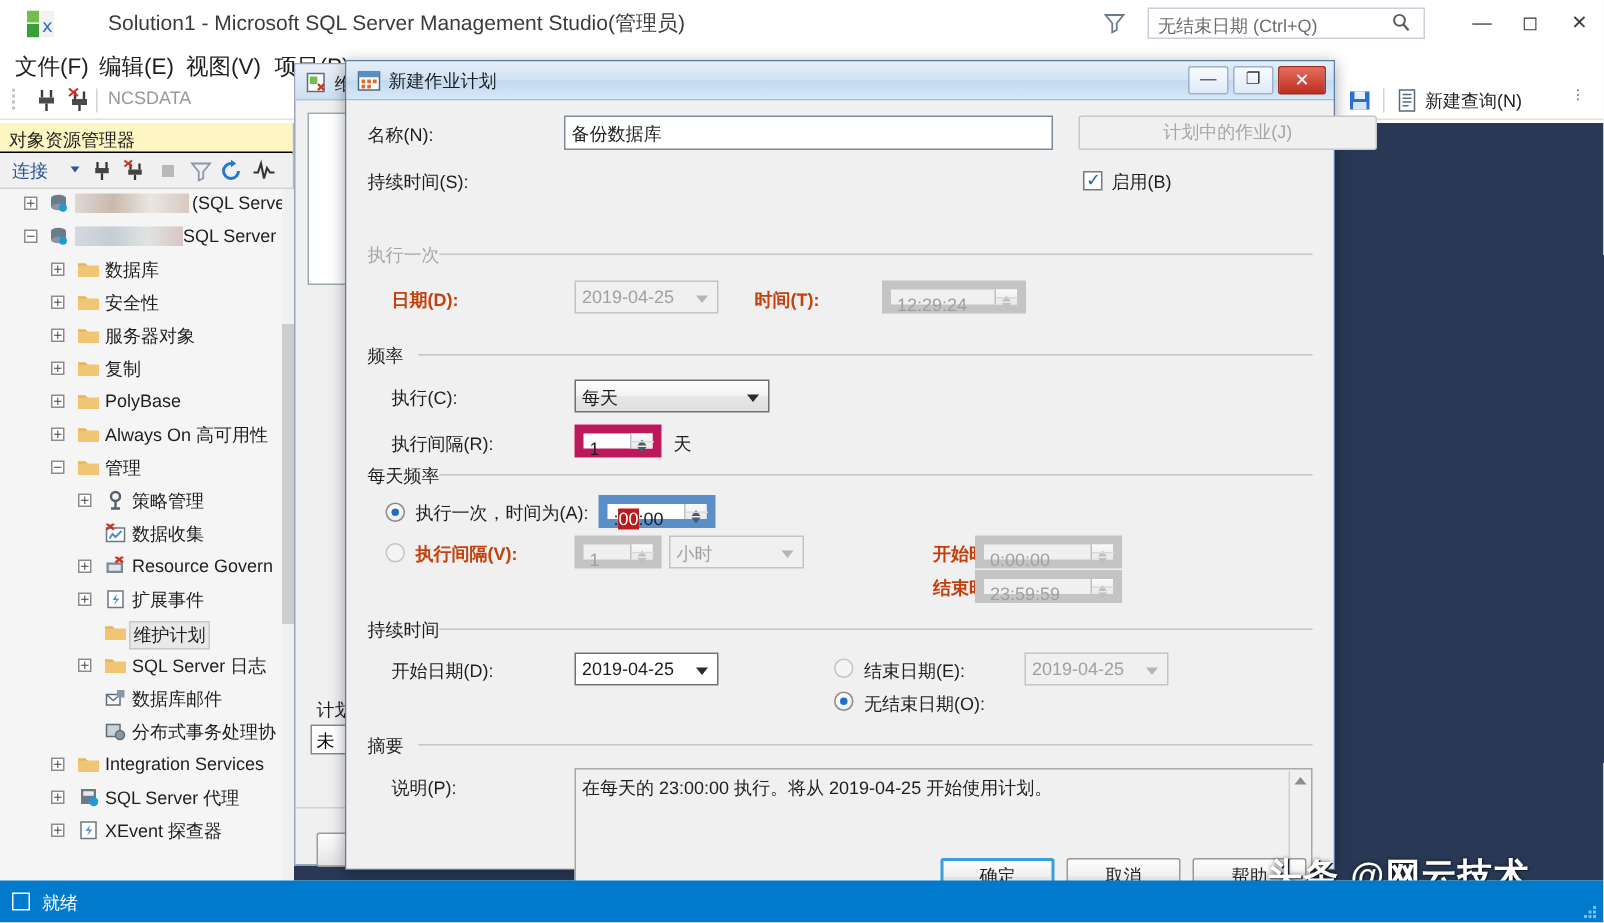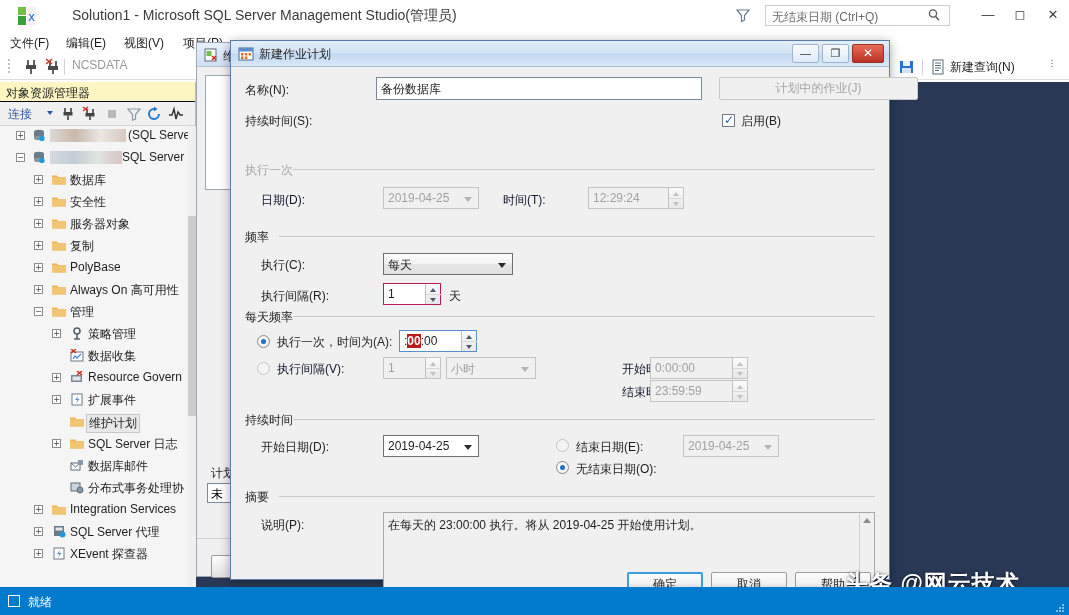--- a/index.html
+++ b/index.html
@@ -40,21 +40,21 @@
   .wbtn.min { left: 975px; }
   .wbtn.max { left: 1007px; }
   .wbtn.close { left: 1040px; }
 
   
   .menubar {
     position: absolute; left: 0; top: 32px; width: 1069px; height: 22px;
     background: #ffffff;
   }
   .menu-item {
-    position: absolute; top: 3px; font-size: 12px; color: #1e1e1e; white-space: nowrap;
+    position: absolute; top: 3px; font-size: 15px; color: #1e1e1e; white-space: nowrap;
   }
 
   
   .toolbar {
     position: absolute; left: 0; top: 54px; width: 1069px; height: 26px;
     background: #ffffff; border-bottom: 1px solid #e0e0e0;
   }
   .tb-grip { position: absolute; left: 8px; top: 5px; width: 4px; height: 16px; }
   .tb-icon { position: absolute; top: 4px; width: 18px; height: 18px; }
   .tb-combo {
@@ -150,21 +150,21 @@
   .dlg-btn.min { left: 561px; }
   .dlg-btn.max { left: 591px; }
   .dlg-btn.cls {
     left: 621px; width: 32px;
     background: linear-gradient(to bottom,#e86b5b,#bb3122);
     border-color: #97301f; color: #fff; font-size: 12px; font-weight: bold;
   }
   .dlg-body { position: absolute; left: 0; top: 26px; width: 658px; height: 512px; background: #f0f0f0; }
 
   .lbl { position: absolute; font-size: 12px; color: #1e1e1e; white-space: nowrap; }
-  .lbl.dis { color: #0f172a; }
+  .lbl.dis { color: #c2410c; font-weight: bold; }
 
   .txtbox {
     position: absolute; background: #fff; border: 1px solid #7a8a99;
     font-size: 12px; color: #1e1e1e; padding: 3px 4px 0 4px; white-space: nowrap; overflow: hidden;
   }
 
   .btn {
     position: absolute; border: 1px solid #9a9a9a; border-radius: 2px;
     background: linear-gradient(to bottom,#fdfdfd 0%,#f0f0f0 48%,#e4e4e4 52%,#dedede 100%);
     font-size: 12px; color: #1e1e1e; text-align: center; white-space: nowrap;
@@ -178,21 +178,21 @@
     padding: 3px 20px 0 4px; white-space: nowrap; overflow: hidden;
   }
   .combo.plain { background: #fff; }
   .combo.dis { background: #f0f0f0; border-color: #c4c4c4; color: #a0a0a0; }
   .combo .carat {
     position: absolute; right: 6px; top: 9px; width: 0; height: 0;
     border-left: 4px solid transparent; border-right: 4px solid transparent; border-top: 5px solid #2a2a2a;
   }
   .combo.dis .carat { border-top-color: #b4b4b4; }
 
-  .spin { position: absolute; background:#fff; border:1px solid #be185d; }
+  .spin { position: absolute; background:#fff; border:6px solid #be185d; }
   .spin.dis { background:#f0f0f0; border-color:#c4c4c4; }
   .spin .sv { position: absolute; left: 4px; top: 3px; font-size: 12px; color: #1e1e1e; white-space: nowrap; }
   .spin.dis .sv { color: #a0a0a0; }
   .spin .sbtns { position: absolute; right: 0; top: 0; width: 15px; height: 100%;
       background: linear-gradient(to bottom,#fafafa,#e8e8e8); border-left: 1px solid #b9c2cb; }
   .spin .sup, .spin .sdn { position: absolute; left: 0; width: 15px; height: 50%; }
   .spin .sdn { top: 50%; border-top: 1px solid #d8d8d8; }
   .arrow-up { position:absolute; left:4px; top:4px; width:0;height:0;
       border-left:3px solid transparent;border-right:3px solid transparent;border-bottom:4px solid #4a5b6b; }
   .arrow-dn { position:absolute; left:4px; top:3px; width:0;height:0;
@@ -206,21 +206,21 @@
 
   .radio { position: absolute; width: 13px; height: 13px; border-radius: 50%;
       background: radial-gradient(circle at 40% 35%, #ffffff, #e8e8e8); border: 1px solid #8a8a8a; }
   .radio.checked::after { content:''; position:absolute; left:3px; top:3px; width:5px; height:5px;
       border-radius:50%; background:#1f6fc4; }
   .radio.dis { border-color:#c4c4c4; background:#f4f4f4; }
 
   .checkbox { position: absolute; width: 13px; height: 13px; background:#fff; border:1px solid #6f7b87; }
   .checkbox .tick { position:absolute; left:1px; top:-2px; font-size:12px; color:#2a5db0; }
 
-  .sel-seg { background: #b91c1c; color: #fff; font-weight: bold; }
+  .sel-seg { background: #b91c1c; color: #fff; }
 
   .summary-box {
     position: absolute; background: #f0f0f0; border: 1px solid #a8a8a8;
     font-size: 12px; color: #1e1e1e; padding: 4px 16px 0 4px; white-space: nowrap; overflow: hidden;
   }
   .sum-scroll { position: absolute; right: 1px; top: 1px; width: 14px; bottom: 1px; background: #f0f0f0; border-left:1px solid #cfcfcf; }
   .sum-scroll .up, .sum-scroll .dn { position:absolute; left:0; width:14px; height:14px; }
   .sum-scroll .dn { bottom: 0; }
 
   

